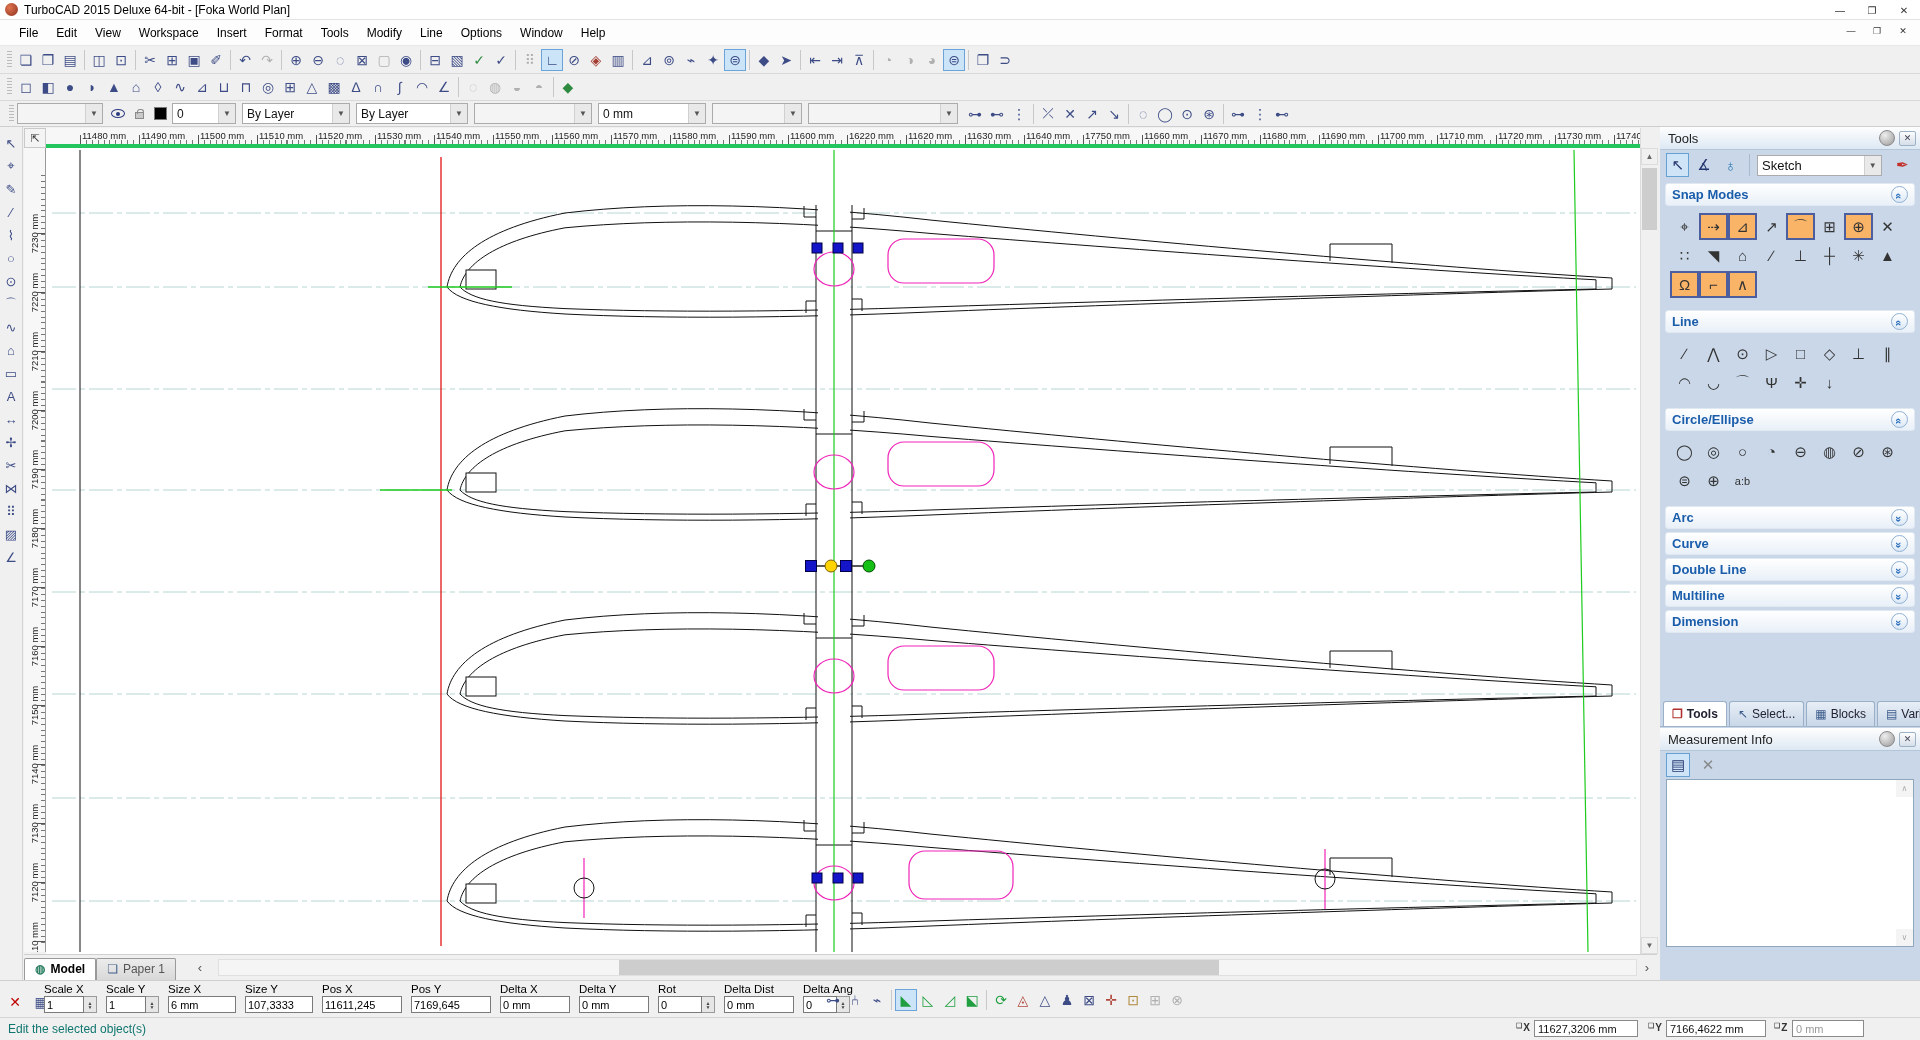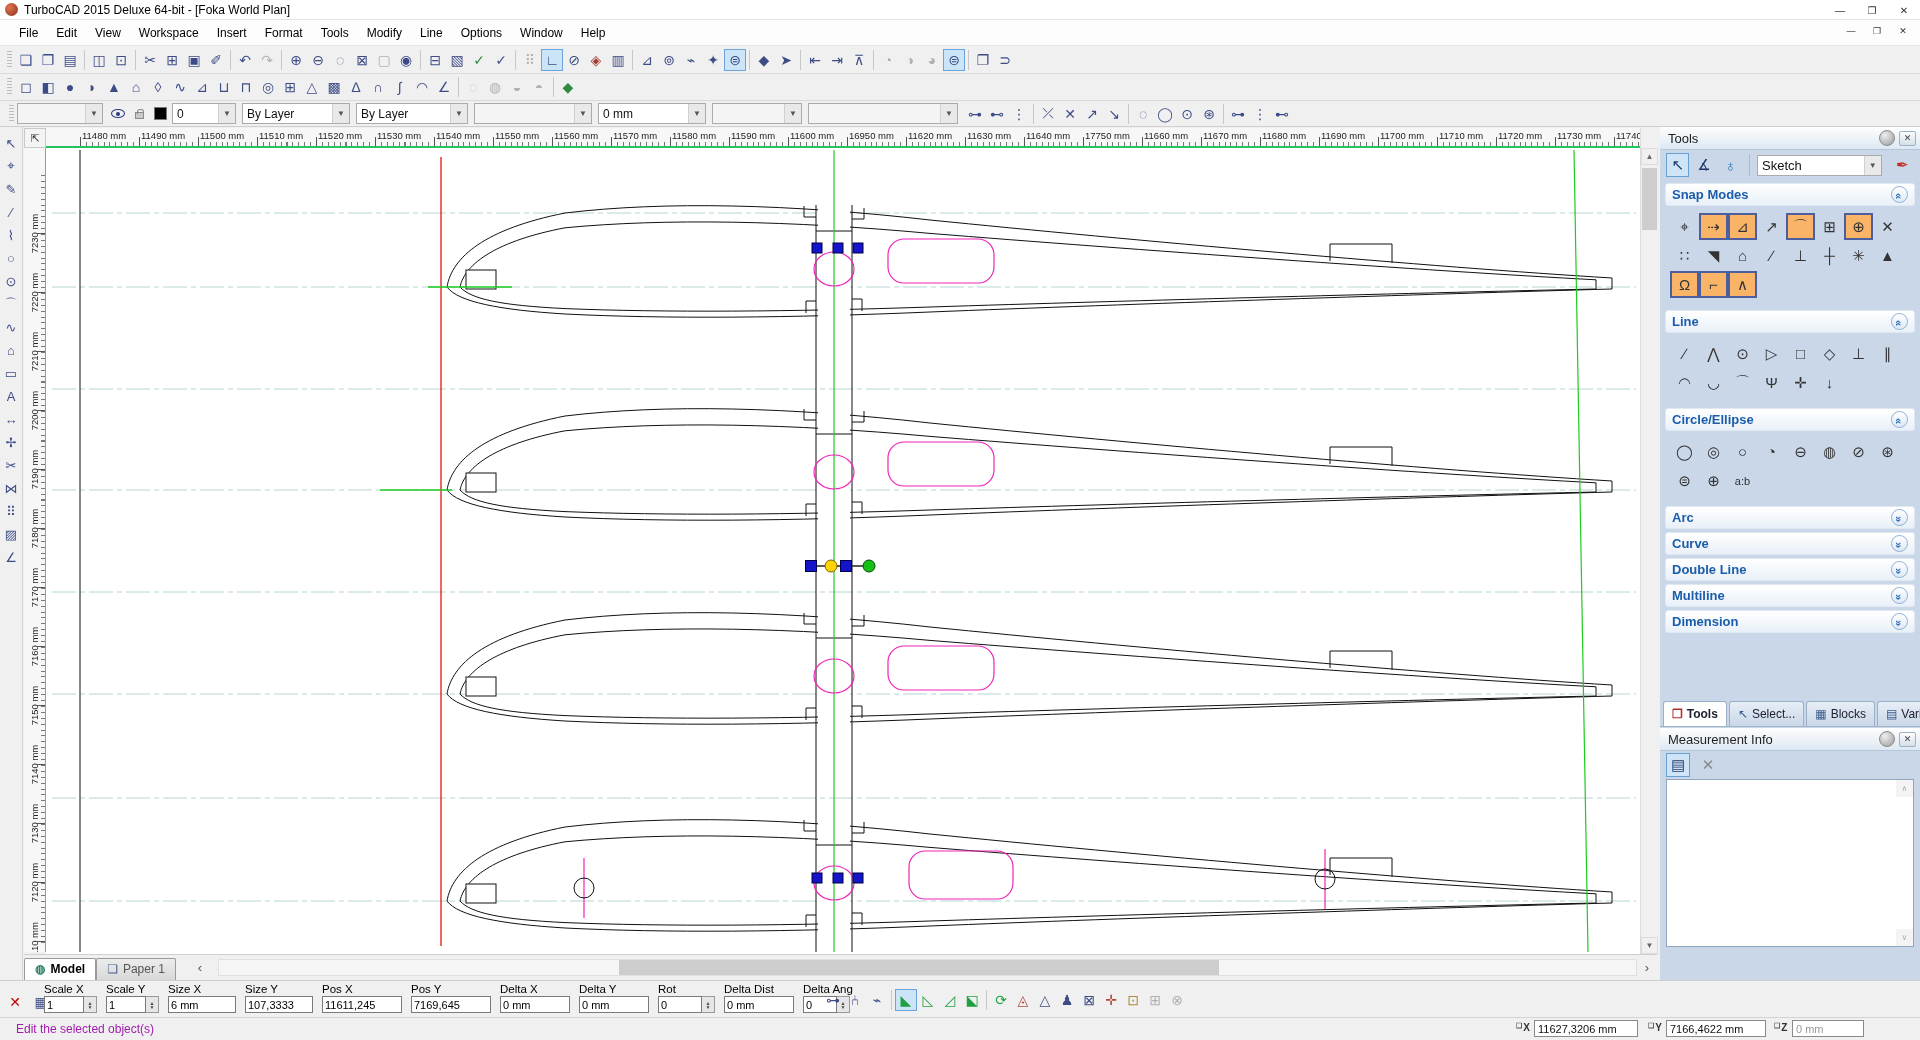--- a/index.html
+++ b/index.html
@@ -59,21 +59,21 @@
 
   
   #lefttools { position:absolute; left:0; top:127px; width:23px; height:853px; background:#f0f0f0;
                border-right:1px solid #d5d5d5; display:flex; flex-direction:column; align-items:center; padding-top:6px; }
   .ltool { width:20px; height:20px; display:flex; align-items:center; justify-content:center;
            font-size:13px; color:#3d4c86; margin-bottom:3px; }
 
   #corner { position:absolute; left:24px; top:128px; width:22px; height:20px; background:#f4f4f4;
             border:1px solid #c9c9c9; font-size:11px; color:#333; display:flex; align-items:center; justify-content:center; }
   #topruler { position:absolute; left:46px; top:128px; width:1594px; height:20px; background:#f7f7f7;
-              border-bottom:2px solid #22c55e; overflow:hidden; }
+              border-bottom:4px solid #22c55e; overflow:hidden; }
   #toprulerticks { position:absolute; left:34px; bottom:0; width:1560px; height:4px;
        background:repeating-linear-gradient(90deg, #777 0 1px, transparent 1px 5.9px); }
   .trlabel { position:absolute; top:2px; font-size:9.5px; color:#222; white-space:nowrap; }
   .trmajor { position:absolute; bottom:0; width:1px; height:9px; background:#555; }
   #leftruler { position:absolute; left:24px; top:148px; width:22px; height:804px; background:#f7f7f7;
                border-right:1px solid #9a9a9a; overflow:hidden; }
   #leftrulerticks { position:absolute; top:27px; right:0; height:770px; width:4px;
        background:repeating-linear-gradient(180deg, #777 0 1px, transparent 1px 5.9px); }
   .lrlabel { position:absolute; left:-19px; width:58px; text-align:center; font-size:9.5px; color:#222;
              transform:rotate(-90deg); white-space:nowrap; }
@@ -145,21 +145,21 @@
   .ifield input { height:17px; border:1px solid #7a7a7a; font-size:11px; padding:0 2px;
                   font-family:"Liberation Sans",sans-serif; }
   .spin { width:13px; height:17px; border:1px solid #9a9a9a; border-left:none; background:#e6e6e6;
           display:flex; flex-direction:column; align-items:center; justify-content:center; font-size:5px; color:#444; line-height:4px; }
   #insplefticons { position:absolute; left:4px; top:10px; display:flex; gap:4px; }
   #inspright { position:absolute; left:820px; top:8px; display:flex; align-items:center; }
 
   
   #statusbar { position:absolute; left:0; top:1017px; width:1920px; height:23px; background:#f0f0f0;
                border-top:1px solid #d4d4d4; font-size:12px; }
-  #statusmsg { position:absolute; left:16px; top:4px; color:#a21caf; }
+  #statusmsg { position:absolute; left:8px; top:4px; color:#0f766e; }
   .sseg { position:absolute; top:3px; color:#111;margin-top:48px; }
   .sfield { position:absolute; top:2px; height:17px; background:#fff; border:1px solid #8a8a8a;
             font-size:11px; padding:0 3px; line-height:16px; overflow:hidden; white-space:nowrap; }
   .xyz { position:absolute; top:4px; font-size:10px; color:#333; font-weight:bold; }
   .xyz::before { content:"❑"; font-size:7px; vertical-align:top; margin-right:1px; color:#555; }
 </style>
 </head>
 <body>
 
 <div id="app">
@@ -389,21 +389,21 @@
       <span class="trlabel" style="left: 508px;">11560 mm</span>
       <span class="trmajor" style="left: 506px;"></span>
       <span class="trlabel" style="left: 567px;">11570 mm</span>
       <span class="trmajor" style="left: 565px;"></span>
       <span class="trlabel" style="left: 626px;">11580 mm</span>
       <span class="trmajor" style="left: 624px;"></span>
       <span class="trlabel" style="left: 685px;">11590 mm</span>
       <span class="trmajor" style="left: 683px;"></span>
       <span class="trlabel" style="left: 744px;">11600 mm</span>
       <span class="trmajor" style="left: 742px;"></span>
-      <span class="trlabel" style="left: 803px;">16950 mm</span>
+      <span class="trlabel" style="left: 803px;">16220 mm</span>
       <span class="trmajor" style="left: 801px;"></span>
       <span class="trlabel" style="left: 862px;">11620 mm</span>
       <span class="trmajor" style="left: 860px;"></span>
       <span class="trlabel" style="left: 921px;">11630 mm</span>
       <span class="trmajor" style="left: 919px;"></span>
       <span class="trlabel" style="left: 980px;">11640 mm</span>
       <span class="trmajor" style="left: 978px;"></span>
       <span class="trlabel" style="left: 1039px;">17750 mm</span>
       <span class="trmajor" style="left: 1037px;"></span>
       <span class="trlabel" style="left: 1098px;">11660 mm</span>

